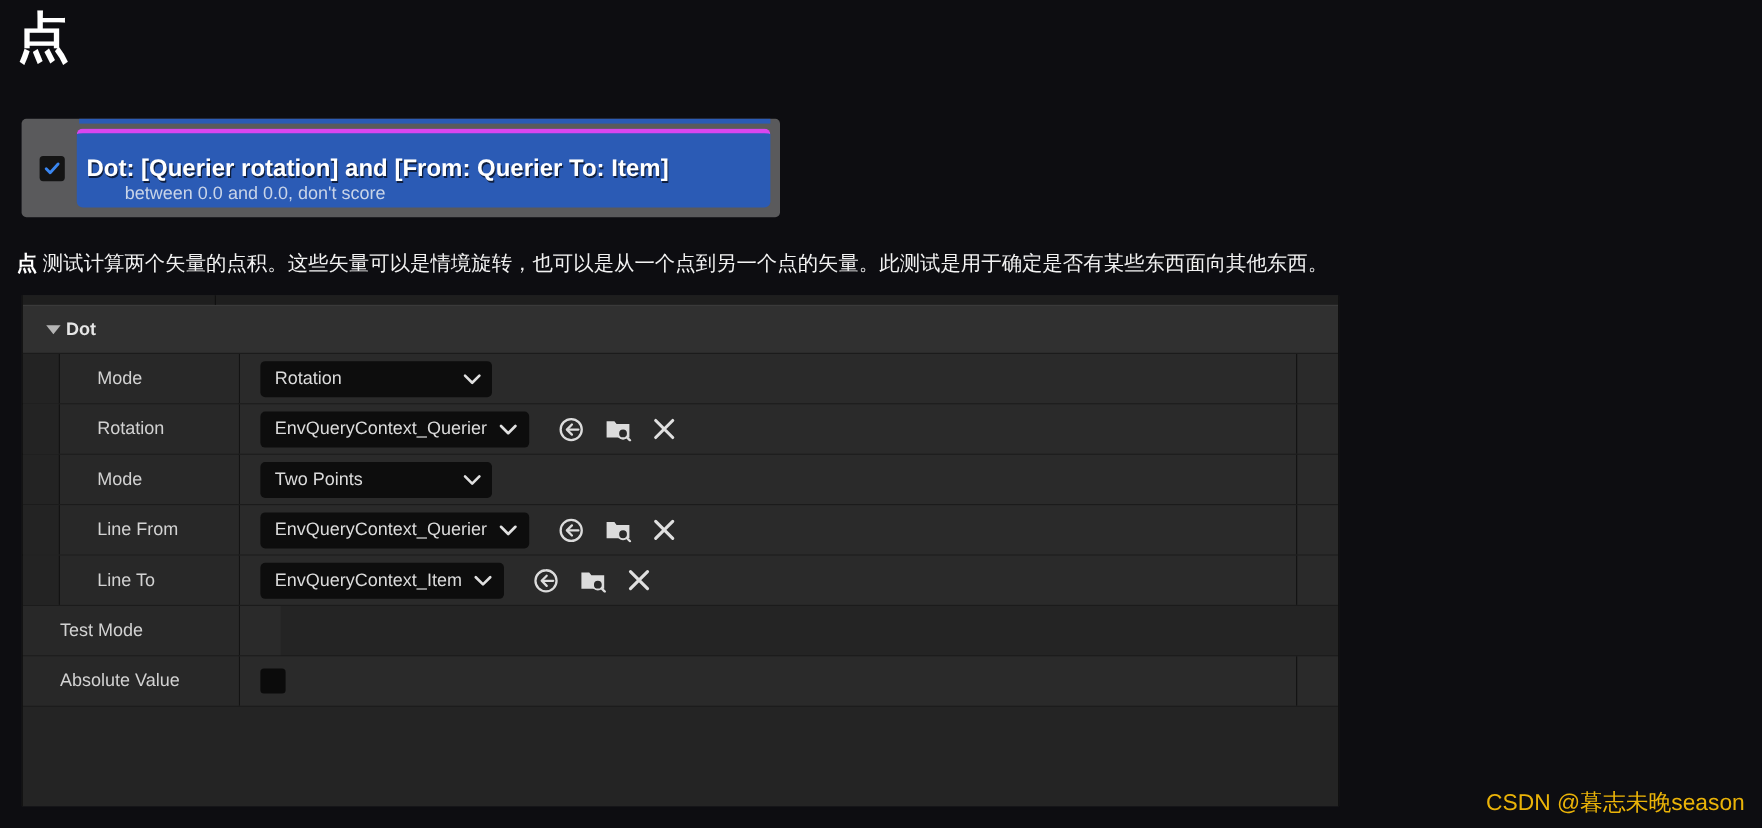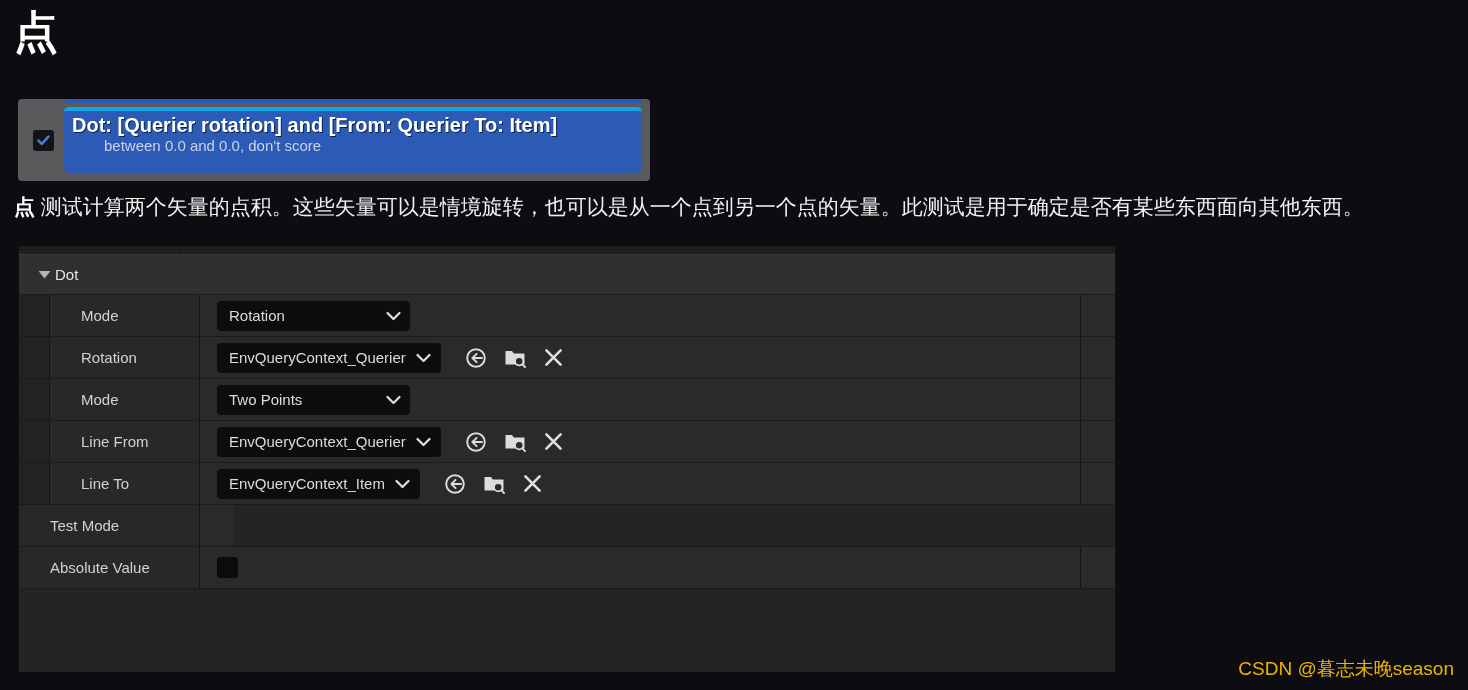--- a/index.html
+++ b/index.html
@@ -67,22 +67,22 @@
     z-index: 2;
   }
   .test-checkbox svg { display: block; }
 
   .test-card {
     flex: 1 1 auto;
     align-self: stretch;
     margin: 8px 2px 8px 0;
     background: #2b5bb5;
     border-radius: 5px;
-    border-top: 4px solid #0ea5e9;
-    padding: 2px 8px 4px 8px;
+    border-top: 4px solid #d946ef;
+    padding: 18px 8px 4px 8px;
     position: relative;
     z-index: 1;
     overflow: hidden;
   }
   .test-card-title {
     font-size: 20px;
     font-weight: bold;
     color: #ffffff;
     white-space: nowrap;
     line-height: 1.25;
@@ -94,23 +94,23 @@
     white-space: nowrap;
     line-height: 1.25;
     margin-top: -1px;
     margin-left: 32px;
   }
 
   
   .description {
     position: absolute;
     left: 14px;
-    top: 192px;
+    top: 208px;
     width: 1450px;
-    font-size: 21px;
+    font-size: 17px;
     line-height: 1.4;
     color: #f2f2f2;
     white-space: nowrap;
   }
   .description .kw {
     font-weight: bold;
     color: #ffffff;
   }
 
   
@@ -195,21 +195,21 @@
     margin-left: 14px;
   }
   .expander svg { display: block; }
 
   .row-label {
     font-size: 15px;
     color: #d2d2d2;
     white-space: nowrap;
   }
   .row.category .row-label {
-    font-weight: normal;
+    font-weight: bold;
     color: #e6e6e6;
     font-size: 15px;
   }
 
   
   .indent-guide {
     width: 31px;
     flex: 0 0 31px;
     height: 100%;
     border-right: 1px solid #131313;

